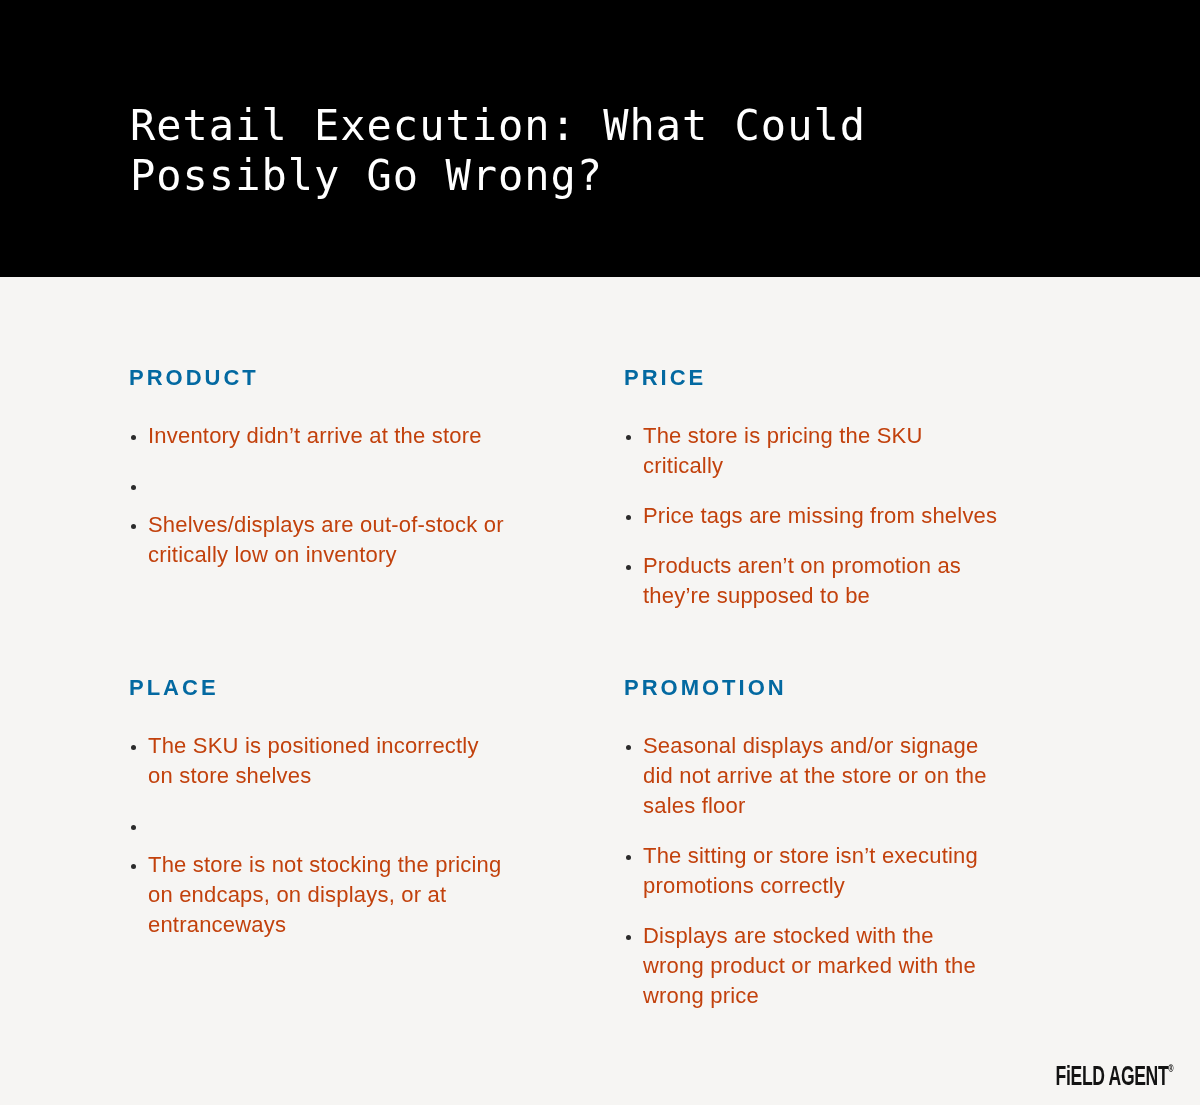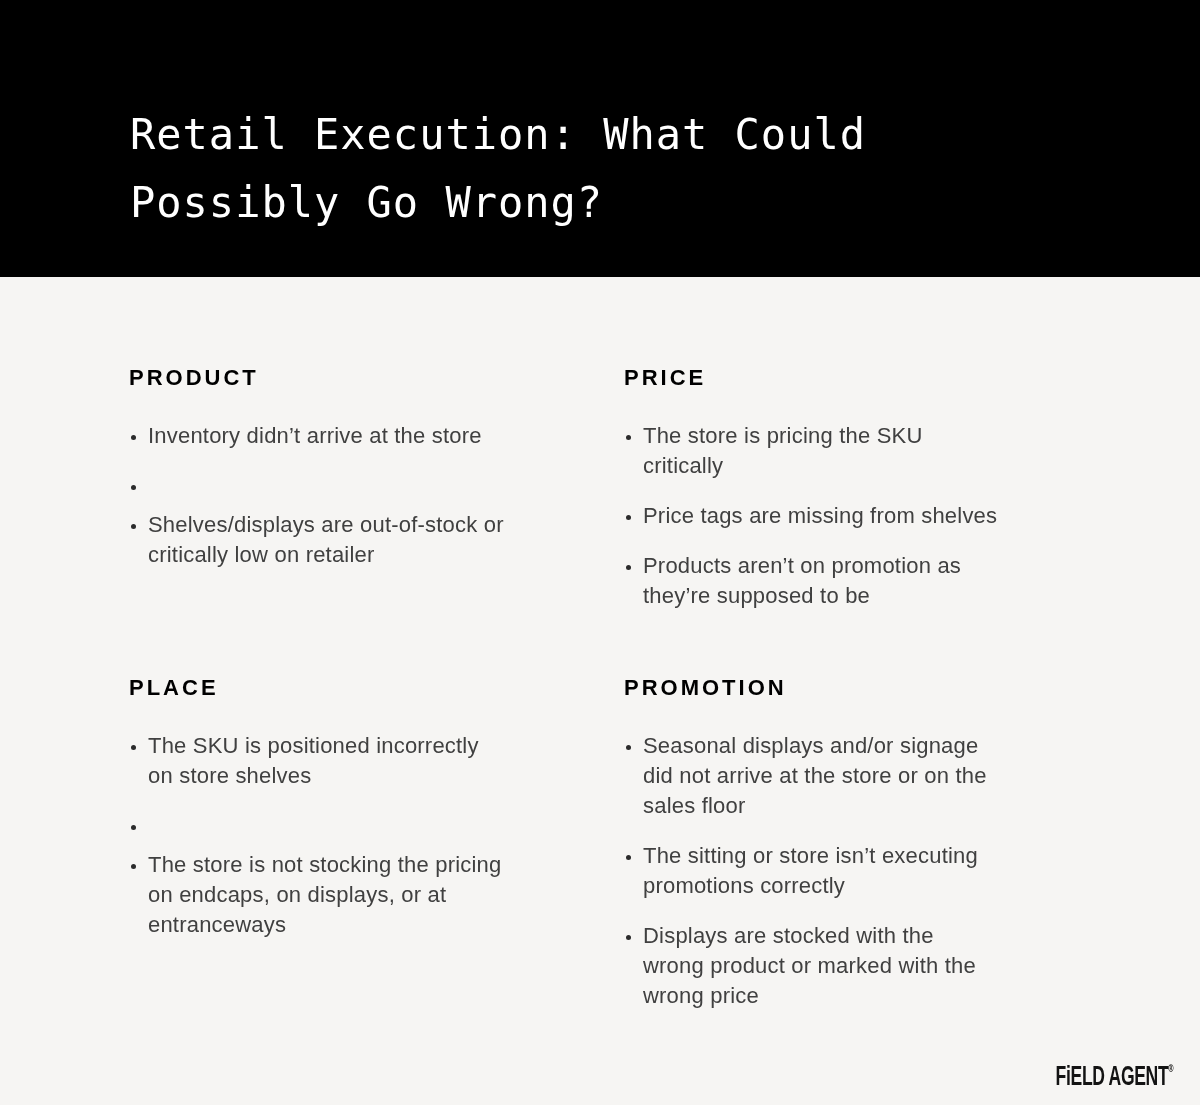--- a/index.html
+++ b/index.html
@@ -22,60 +22,60 @@
   }
   .page-title {
     position: absolute;
     left: 130px;
     top: 101px;
     margin: 0;
     color: #ffffff;
     font-family: "DejaVu Sans Mono", monospace;
     font-weight: 400;
     font-size: 42px;
-    line-height: 68px;
+    line-height: 50px;
     letter-spacing: 1px;
     white-space: pre-line;
   }
 
   
   .section { position: absolute; width: 452px; }
   .section-product   { left: 129px; top: 365px; }
   .section-price     { left: 624px; top: 365px; }
   .section-place     { left: 129px; top: 675px; }
   .section-promotion { left: 624px; top: 675px; }
 
   .section-heading {
     margin: 0 0 30px 0;
     font-size: 22px;
     line-height: 26px;
     font-weight: 700;
     letter-spacing: 3px;
-    color: #000000;
+    color: #0369a1;
   }
 
   .bullet-list { margin: 0; padding: 0; }
   .bullet-item {
     display: flex;
     align-items: flex-start;
     margin: 0 0 20px 0;
   }
   .bullet-dot {
     flex: none;
     width: 5px;
     height: 5px;
     border-radius: 50%;
     background: #2b2b2b;
     margin: 14px 12px 0 2px;
   }
   .bullet-text {
     font-size: 22px;
     line-height: 30px;
     letter-spacing: 0.2px;
-    color: #404040;
+    color: #c2410c;
     white-space: pre-line;
   }
 
   
   .brand-logo {
     position: absolute;
     top: 1055px;
     right: 26px;
     color: #131313;
     font-size: 27px;
@@ -107,21 +107,21 @@
     <div class="bullet-item">
       <span class="bullet-dot"></span>
       <span class="bullet-text">Inventory didn’t arrive at the store</span>
     </div>
     <div class="bullet-item">
       <span class="bullet-dot"></span>
     </div>
     <div class="bullet-item">
       <span class="bullet-dot"></span>
       <span class="bullet-text">Shelves/displays are out-of-stock or
-critically low on retailer</span>
+critically low on inventory</span>
     </div>
   </div>
 </div>
 
 <div class="section section-price">
   <h2 class="section-heading">PRICE</h2>
   <div class="bullet-list">
     <div class="bullet-item">
       <span class="bullet-dot"></span>
       <span class="bullet-text">The store is pricing the SKU

